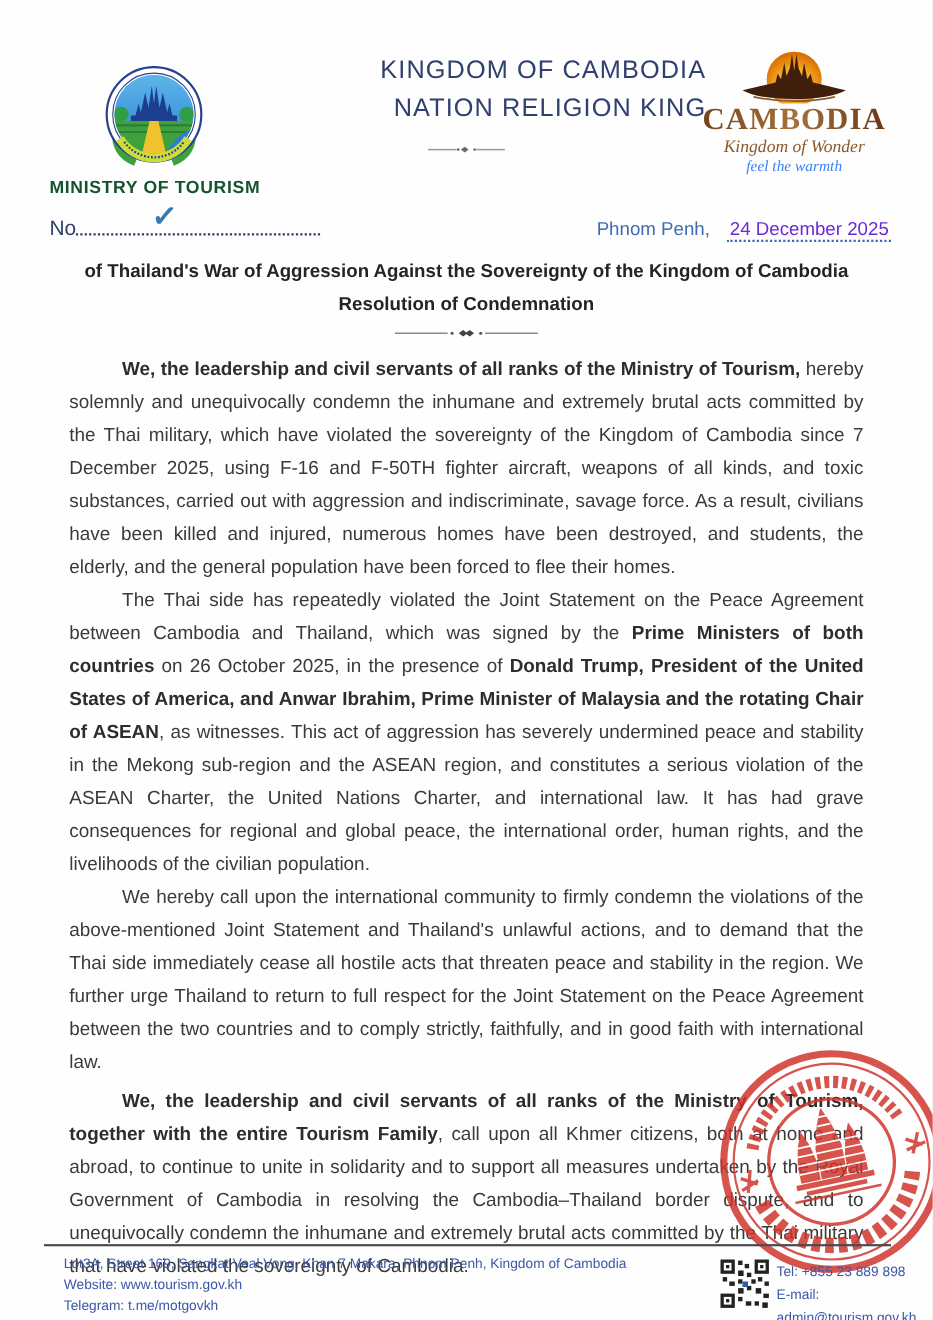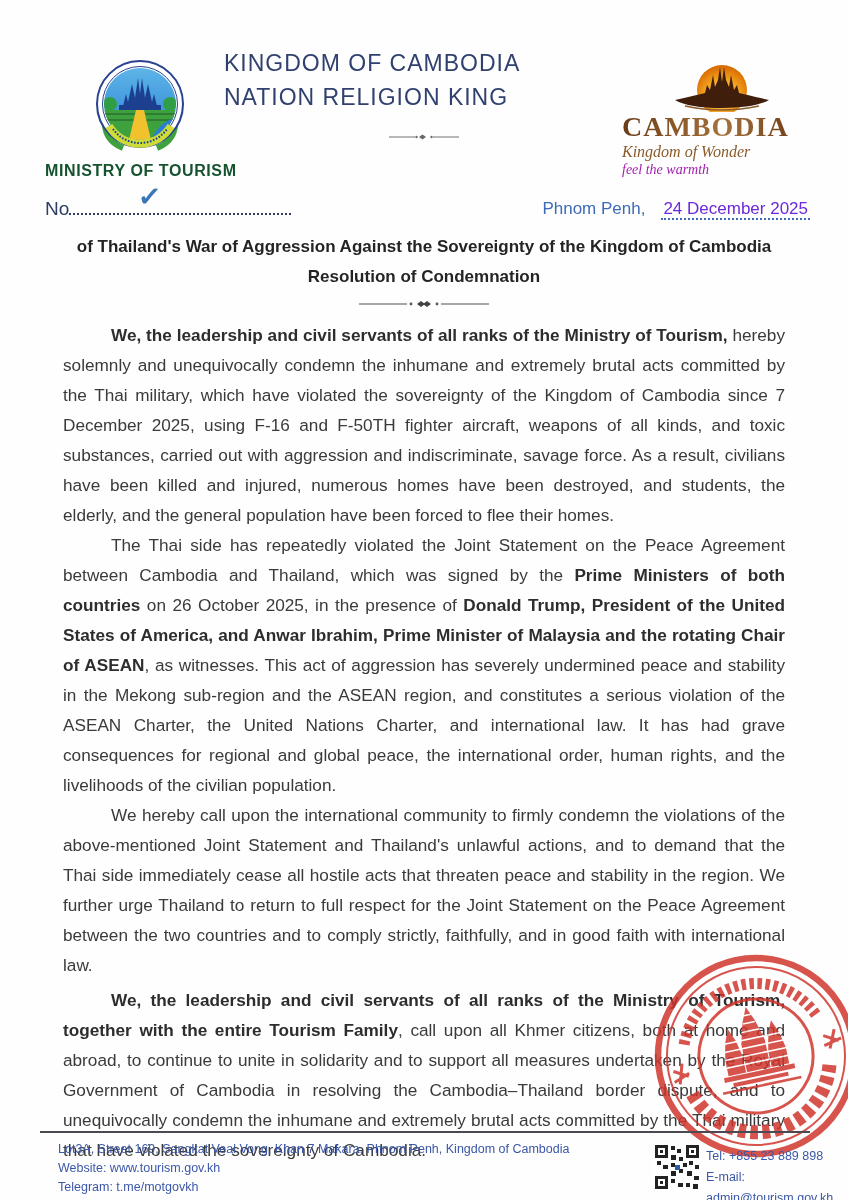--- a/index.html
+++ b/index.html
@@ -2,41 +2,41 @@
 <html><head>
 <meta charset="utf-8">
 <style>
   html,body{margin:0;padding:0;background:#e8e8e8;}
   .page{
     position:relative;width:848px;height:1200px;margin:0 auto;
     background:#fefefe;overflow:hidden;
     font-family:"Liberation Sans",sans-serif;color:#3a3a3a;
   }
   
-  .hdr-center{position:absolute;left:224px;top:46px;width:400px;text-align:left;
+  .hdr-center{position:absolute;left:242px;top:46px;width:400px;text-align:right;
     color:#31416f;font-size:23px;letter-spacing:1px;line-height:34px;}
   .hdr-divider{position:absolute;left:389px;top:128px;width:70px;height:10px;}
   .mot-seal{position:absolute;left:93px;top:60px;width:94px;height:100px;}
   .mot-name{position:absolute;left:45px;top:162px;color:#14532d;font-size:16px;
     font-weight:700;letter-spacing:.6px;}
   .no-line{position:absolute;left:45px;top:198px;color:#2e3f66;font-size:19px;}
   .no-dots{display:inline-block;width:222px;border-bottom:2px dotted #2e3f66;height:14px;}
   .checkmark{position:absolute;left:138px;top:180px;color:#3a78b5;font-size:28px;
     transform:rotate(4deg);font-weight:700;}
   
-  .brand{position:absolute;left:622px;top:54px;width:200px;}
+  .brand{position:absolute;left:622px;top:36px;width:200px;text-align:center;}
   .brand-art{width:130px;height:58px;margin:0 auto;}
   .brand-name{
     font-family:"Liberation Serif",serif;font-size:28px;letter-spacing:1px;font-weight:700;
     background:linear-gradient(90deg,#6b3b16,#a5713a,#5d2d0e);
     -webkit-background-clip:text;background-clip:text;color:transparent;line-height:30px;}
   .brand-tag1{font-family:"Liberation Serif",serif;font-style:italic;font-size:16px;
     color:#8a5a2a;line-height:19px;}
   .brand-tag2{font-family:"Liberation Serif",serif;font-style:italic;font-size:14px;
-    color:#a21caf;line-height:18px;}
+    color:#3b82f6;line-height:18px;}
   .dateline{position:absolute;right:38px;top:199px;font-size:17px;color:#3d6bb5;}
   .date-val{color:#6d28d9;border-bottom:2px dotted #3d6bb5;padding:0 2px;margin-left:16px;}
   
   .doc-title{position:absolute;left:63px;top:232px;width:722px;text-align:center;
     font-weight:700;color:#242424;font-size:17px;line-height:30px;}
   .title-orn{position:absolute;left:359px;top:296px;width:130px;height:12px;}
   
   .body-text{position:absolute;left:63px;top:320px;width:722px;
     font-size:17.2px;line-height:30px;text-align:justify;color:#3a3a3a;}
   .body-text p{margin:0;text-indent:48px;}

